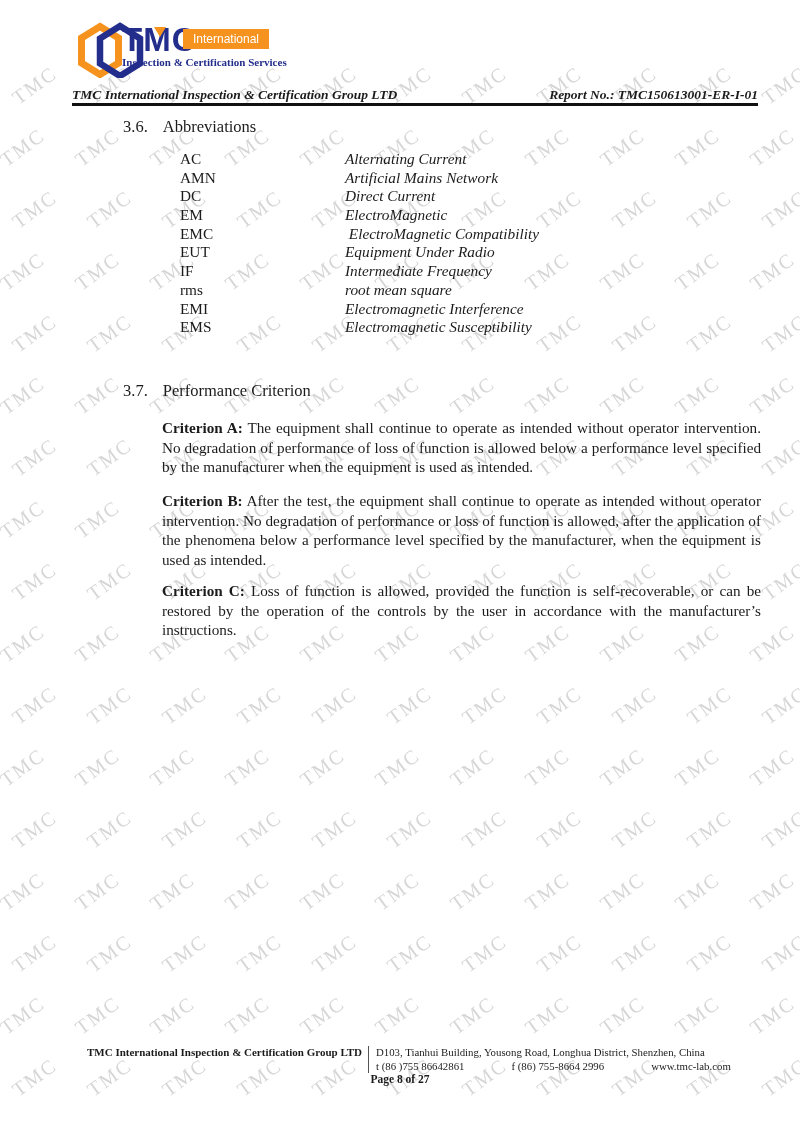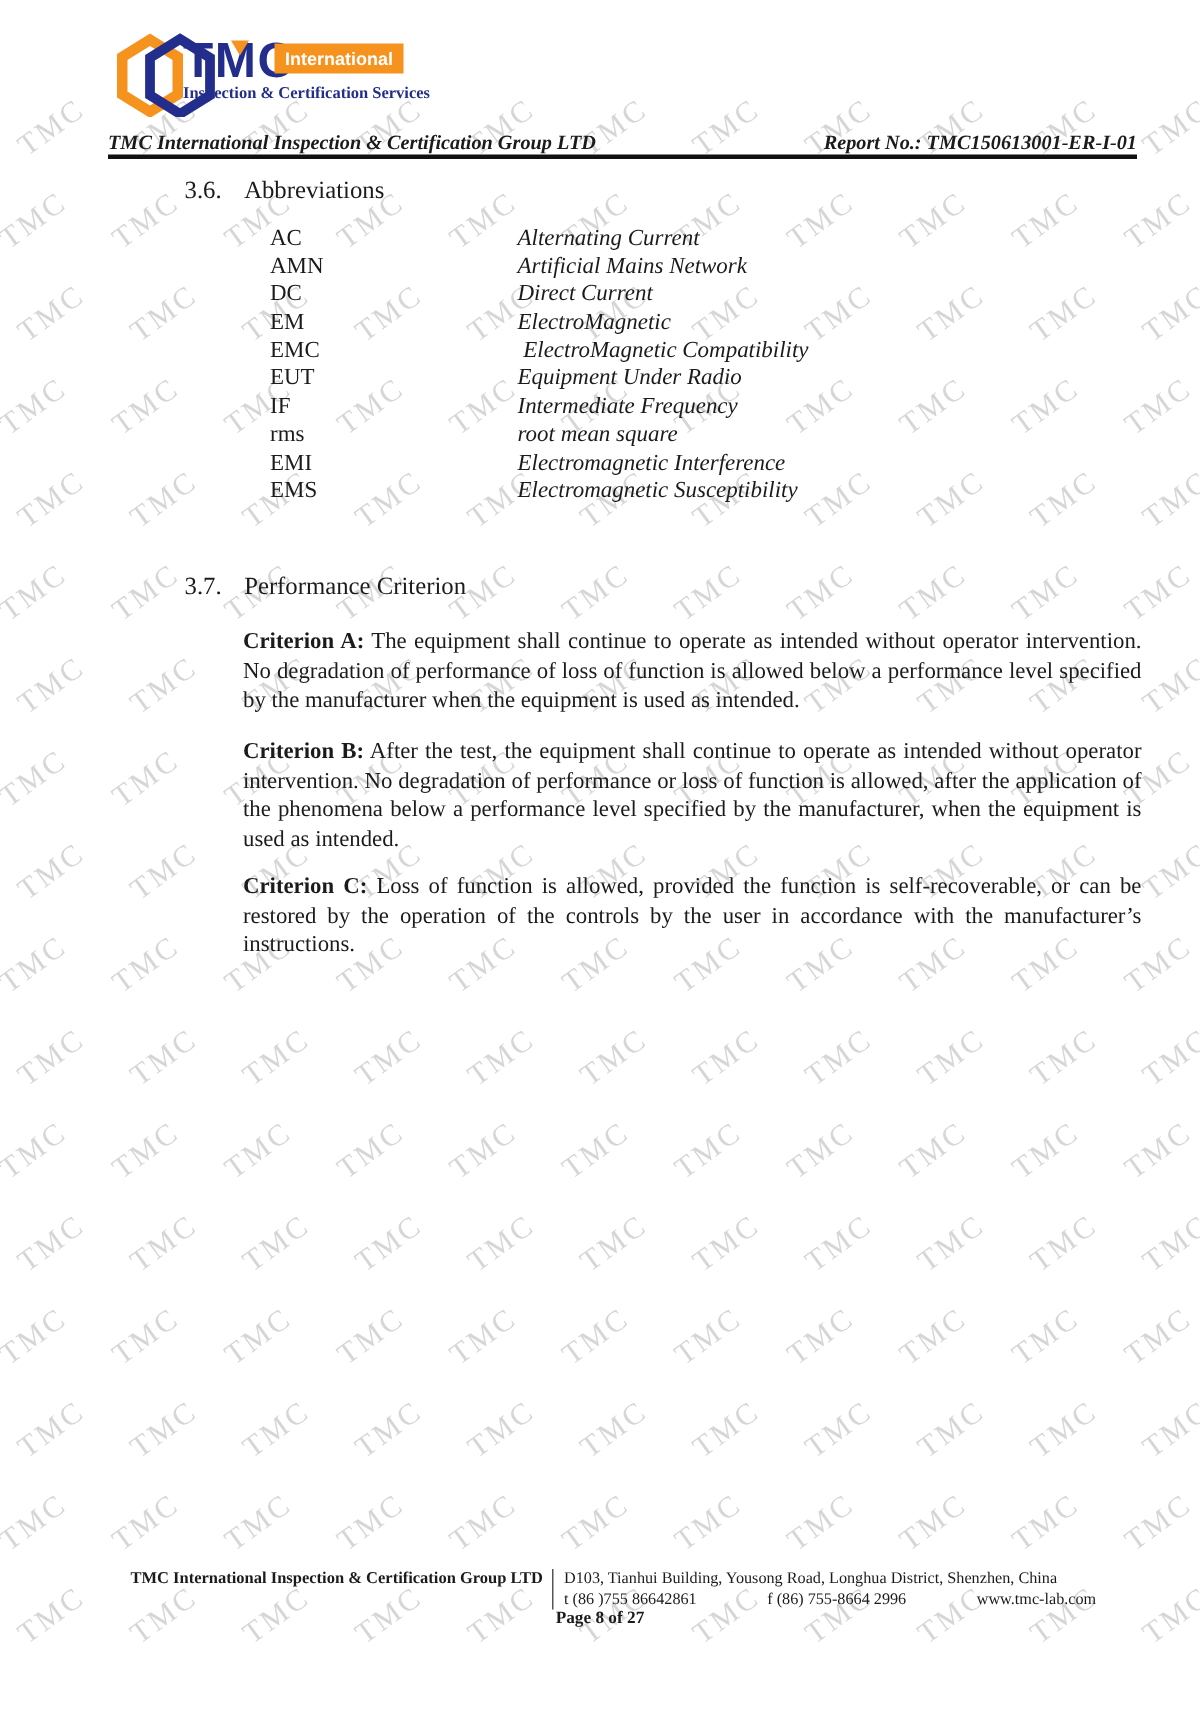--- a/index.html
+++ b/index.html
@@ -34,21 +34,21 @@
   }
   .logo-m-accent{
     position:absolute;left:76px;top:7px;width:0;height:0;
     border-left:6px solid transparent;border-right:6px solid transparent;
     border-top:10px solid #f6921e;
   }
   .logo-box{
     position:absolute;left:105px;top:9px;width:86px;height:20px;
     background:#f6921e;color:#ffffff;
     font-family:"Liberation Sans", sans-serif;
-    font-weight:bold;font-size:12px;line-height:20px;text-align:center;
+    font-weight:normal;font-size:12px;line-height:20px;text-align:center;
   }
   .logo-tagline{
     position:absolute;left:44px;top:36px;
     font-family:"Liberation Serif", serif;
     font-weight:bold;font-size:11px;color:#232e8c;white-space:nowrap;
   }
   
   .header-line{
     position:absolute;left:72px;top:84px;width:686px;height:19px;
     border-bottom:3px solid #111111;

